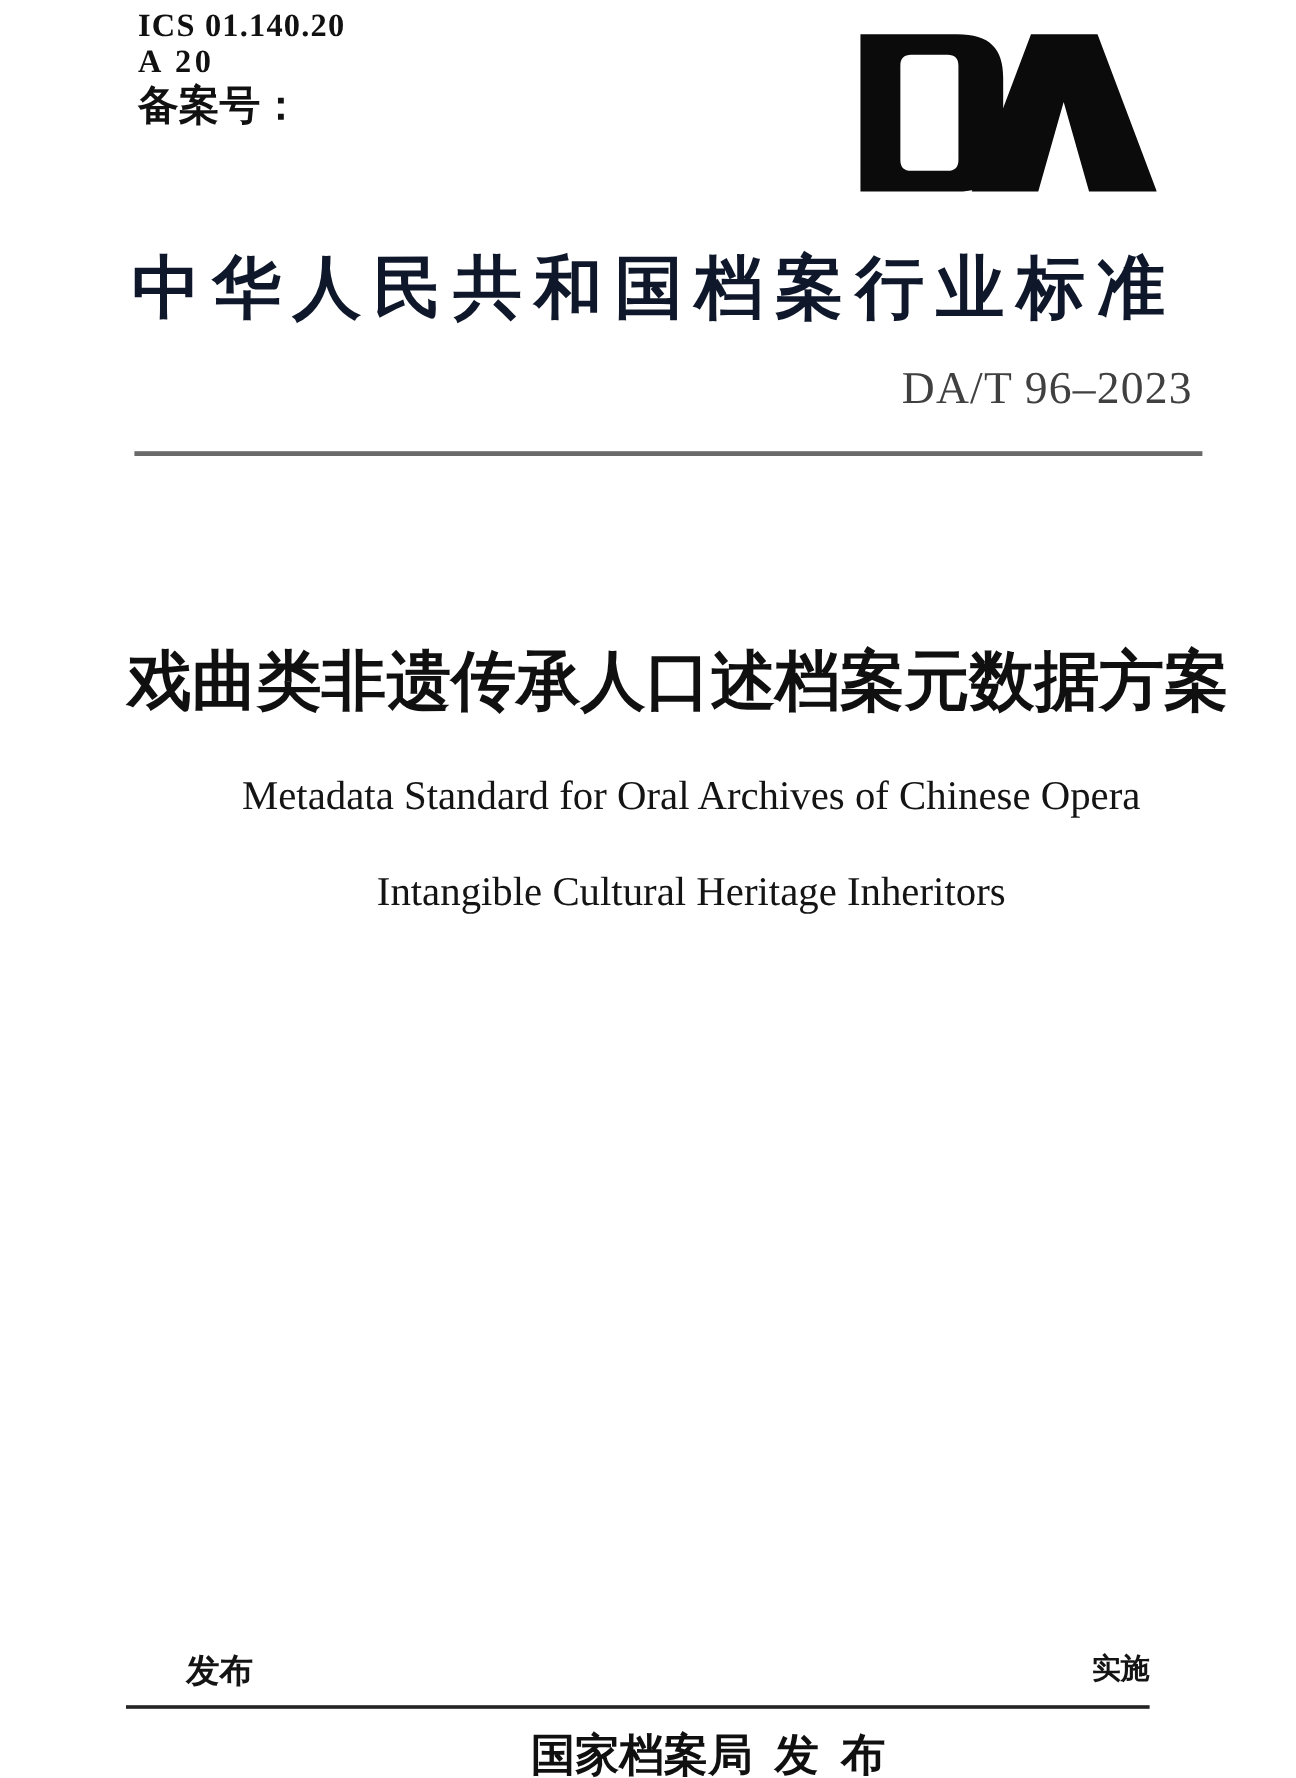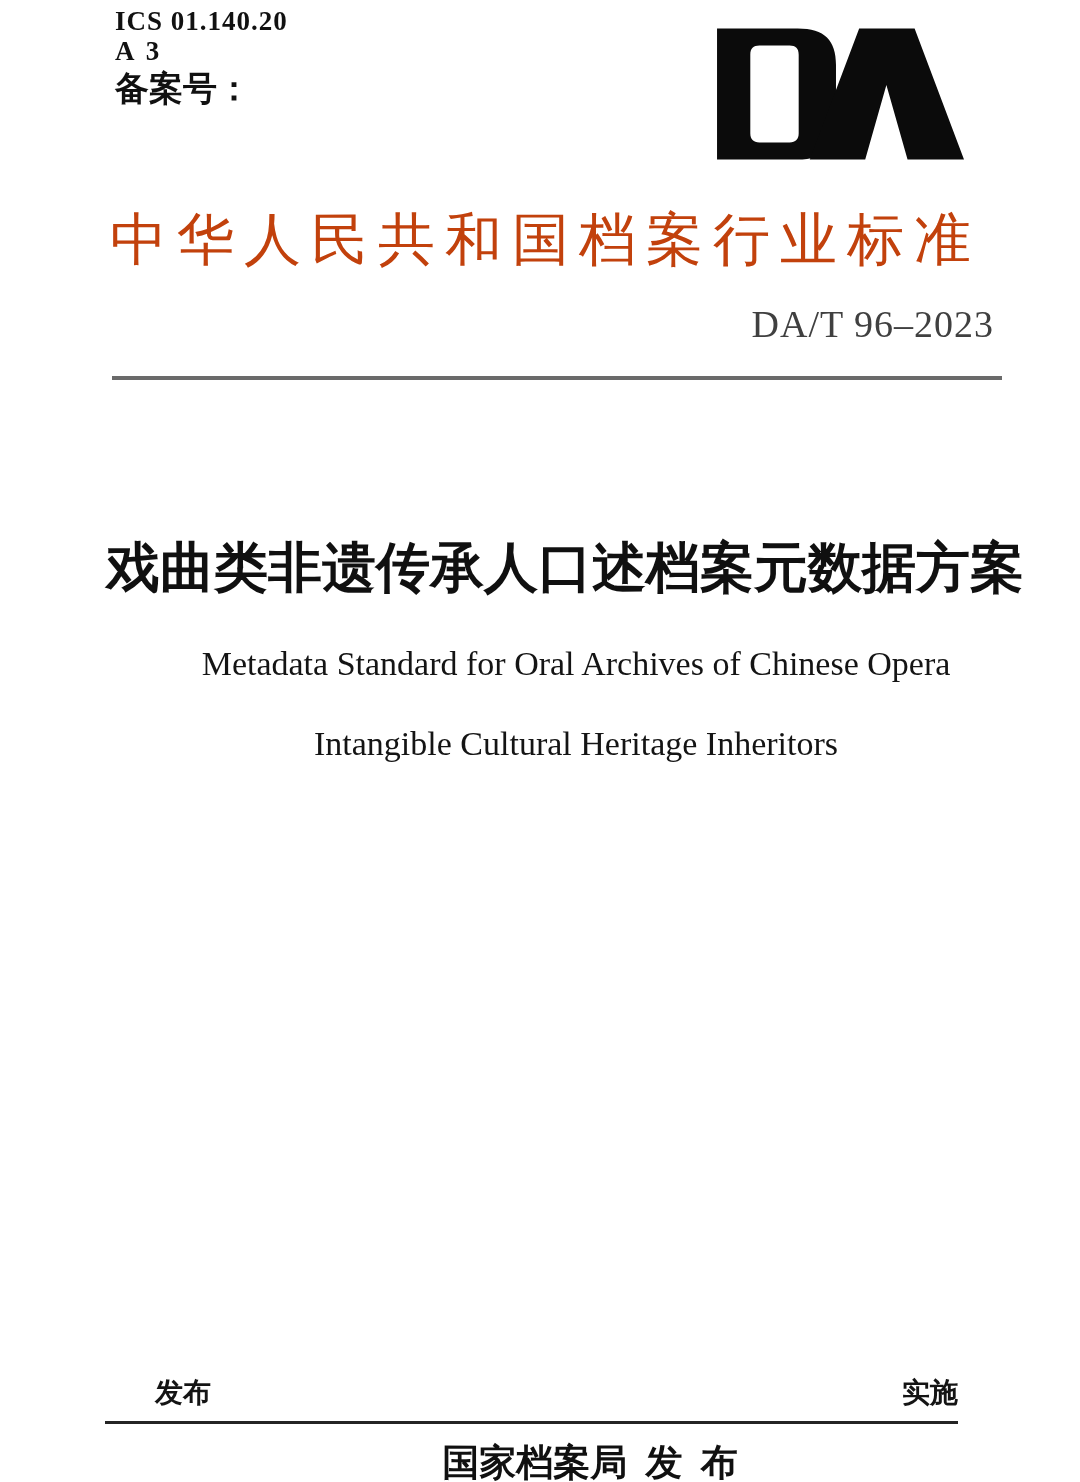--- a/index.html
+++ b/index.html
@@ -19,22 +19,22 @@
   .meta .cls  { font-family: "Liberation Serif", serif; font-weight: bold; font-size: 27px; letter-spacing: 3px; }
   .meta .rec  { font-weight: bold; font-size: 34px; margin-top: 3px; }
 
   
   .logo { position: absolute; left: 712px; top: 28px; width: 252px; height: 132px; }
   .logo svg { display: block; width: 100%; height: 100%; }
 
   
   .std-type {
     position: absolute; left: 110px; top: 202px;
-    font-size: 57px; font-weight: normal; white-space: nowrap;
-    letter-spacing: 10px; color: #c2410c;
+    font-size: 57px; font-weight: bold; white-space: nowrap;
+    letter-spacing: 10px; color: #0f172a;
   }
 
   
   .std-number {
     position: absolute; right: 86px; top: 302px;
     font-family: "Liberation Serif", serif;
     font-size: 38px; color: #404040; letter-spacing: 1px;
   }
 
   .rule-top {
@@ -61,41 +61,41 @@
   .title-en.line1 { top: 645px; }
   .title-en.line2 { top: 725px; }
 
   
   .issue-label {
     position: absolute; left: 155px; top: 1374px;
     font-size: 28px; font-weight: bold; color: #141414;
   }
   .implement-label {
     position: absolute; right: 122px; top: 1374px;
-    font-size: 28px; font-weight: bold; color: #141414;
+    font-size: 24px; font-weight: bold; color: #141414;
   }
   .rule-bottom {
     position: absolute; left: 105px; top: 1421px;
     width: 853px; height: 3px; background: #242424;
   }
   .publisher {
     position: absolute; left: 0; top: 1438px; width: 100%;
     text-align: center; font-size: 37px; font-weight: bold;
     color: #101010; word-spacing: 8px; white-space: nowrap;
     transform: translateX(50px);
   }
 </style>
 </head>
 <body>
 
 <div class="page">
 
   <div class="meta">
     <div class="ics">ICS 01.140.20</div>
-    <div class="cls">A 3</div>
+    <div class="cls">A 20</div>
     <div class="rec">备案号：</div>
   </div>
 
   <div class="logo" role="img" aria-label="DA">
     <svg viewBox="0 0 250 130" xmlns="http://www.w3.org/2000/svg">
       <g fill="#0b0b0b">
 
         <path d="M5 0 H85 C112 0 123 12 123 36 V94 C123 118 112 130 85 130 H5 Z
                  M47 17 H77 C83 17 86 20 86 26 V104 C86 110 83 113 77 113 H47
                  C41 113 38 110 38 104 V26 C38 20 41 17 47 17 Z" fill-rule="evenodd"></path>

